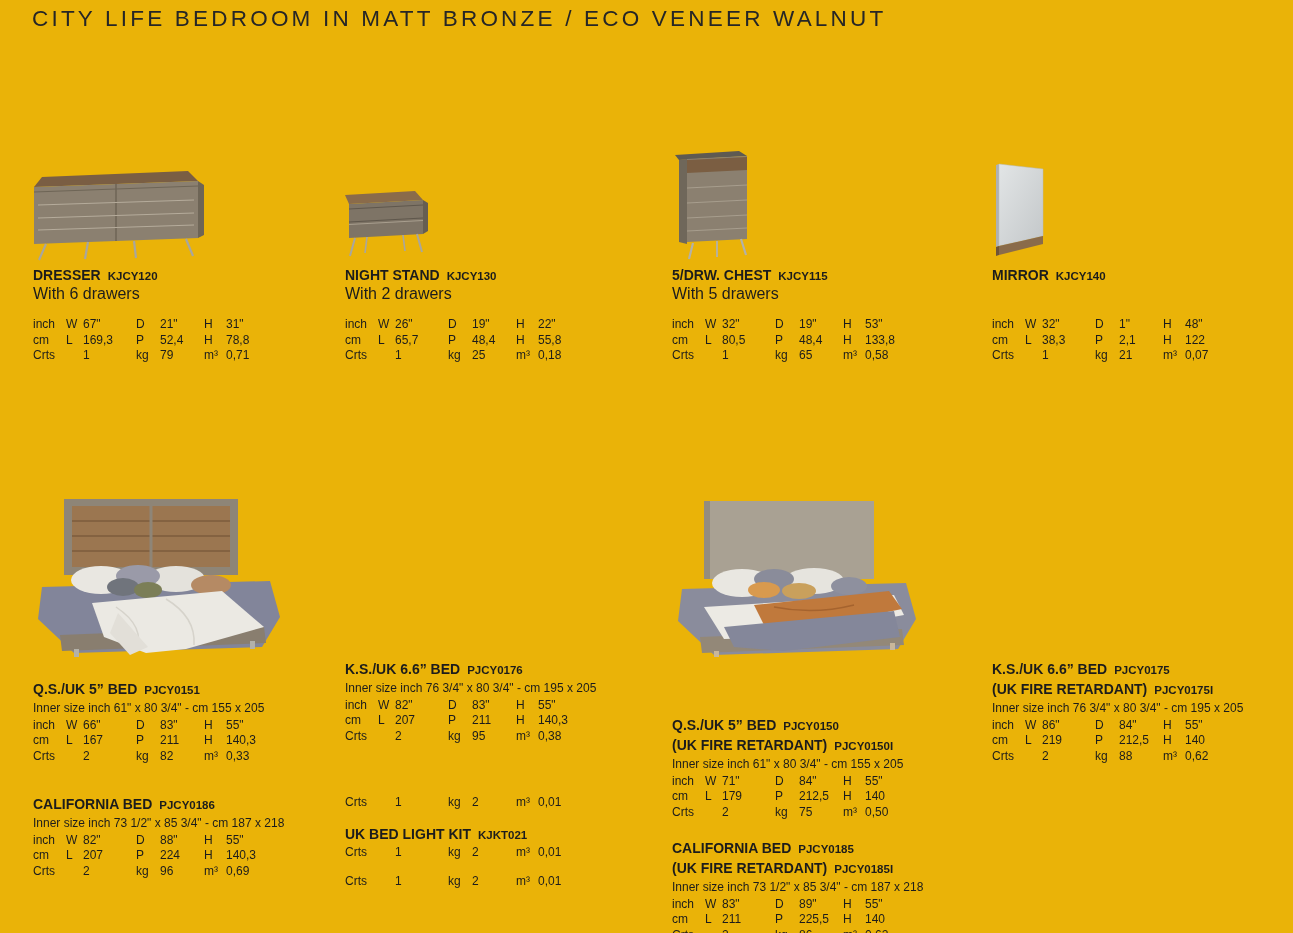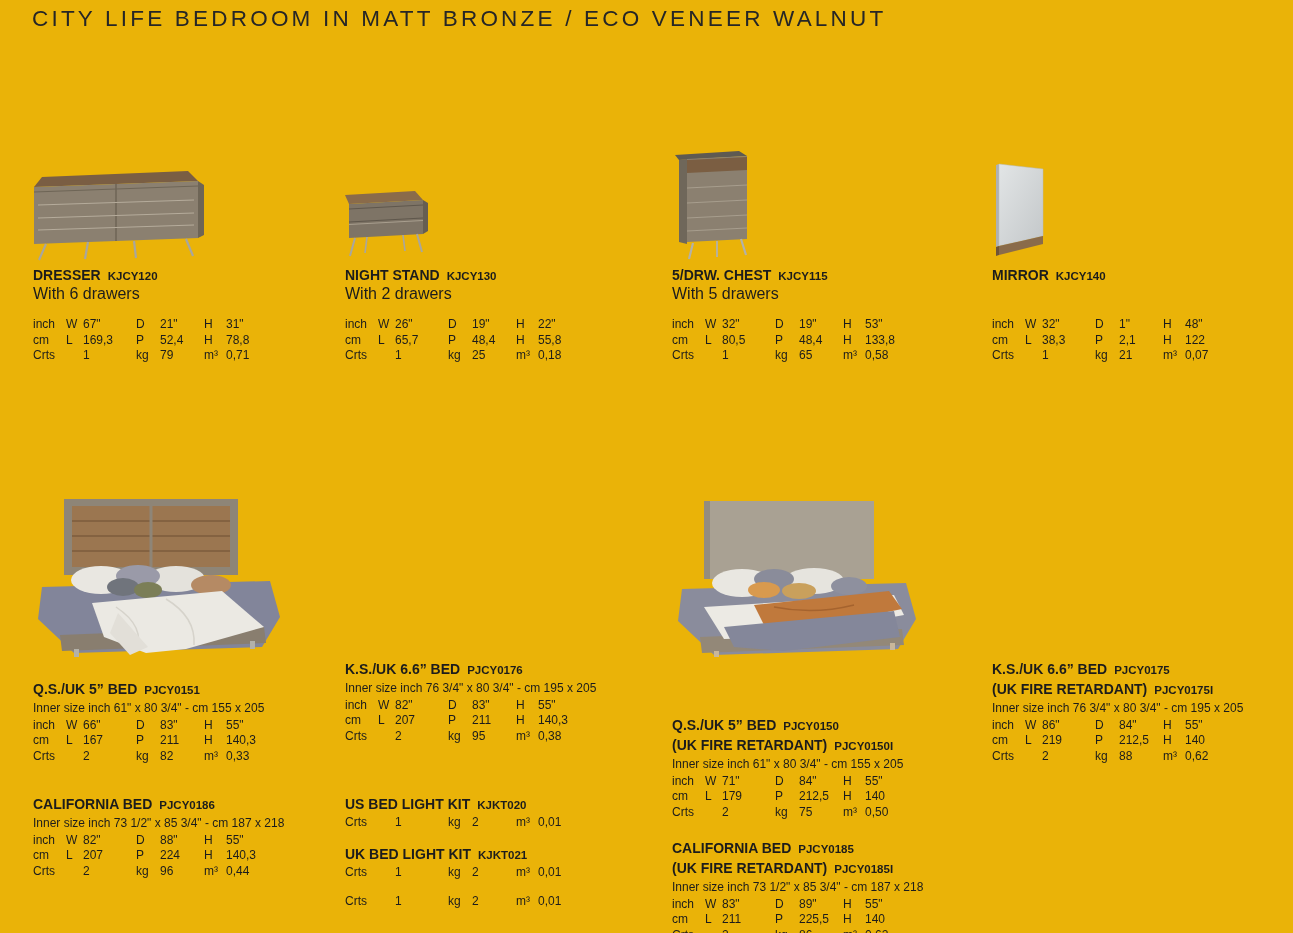--- a/index.html
+++ b/index.html
@@ -441,28 +441,27 @@
           <span class="f5">H</span>
           <span class="f6">140,3</span>
         </div>
         <div class="sr">
           <span class="f0">Crts</span>
           <span class="f1"></span>
           <span class="f2">2</span>
           <span class="f3">kg</span>
           <span class="f4">96</span>
           <span class="f5">m³</span>
-          <span class="f6">0,44</span>
+          <span class="f6">0,69</span>
         </div>
       </div>
   </div>
 
   <div class="cell" style="left:345px;top:795px;">
     <div class="kit">
-      <div class="pname"><span>US BED LIGHT KIT</span><span class="pcode">KJKT020</span></div>
       <div class="spec">
           <div class="sr">
             <span class="f0">Crts</span>
             <span class="f1"></span>
             <span class="f2">1</span>
             <span class="f3">kg</span>
             <span class="f4">2</span>
             <span class="f5">m³</span>
             <span class="f6">0,01</span>
           </div>

